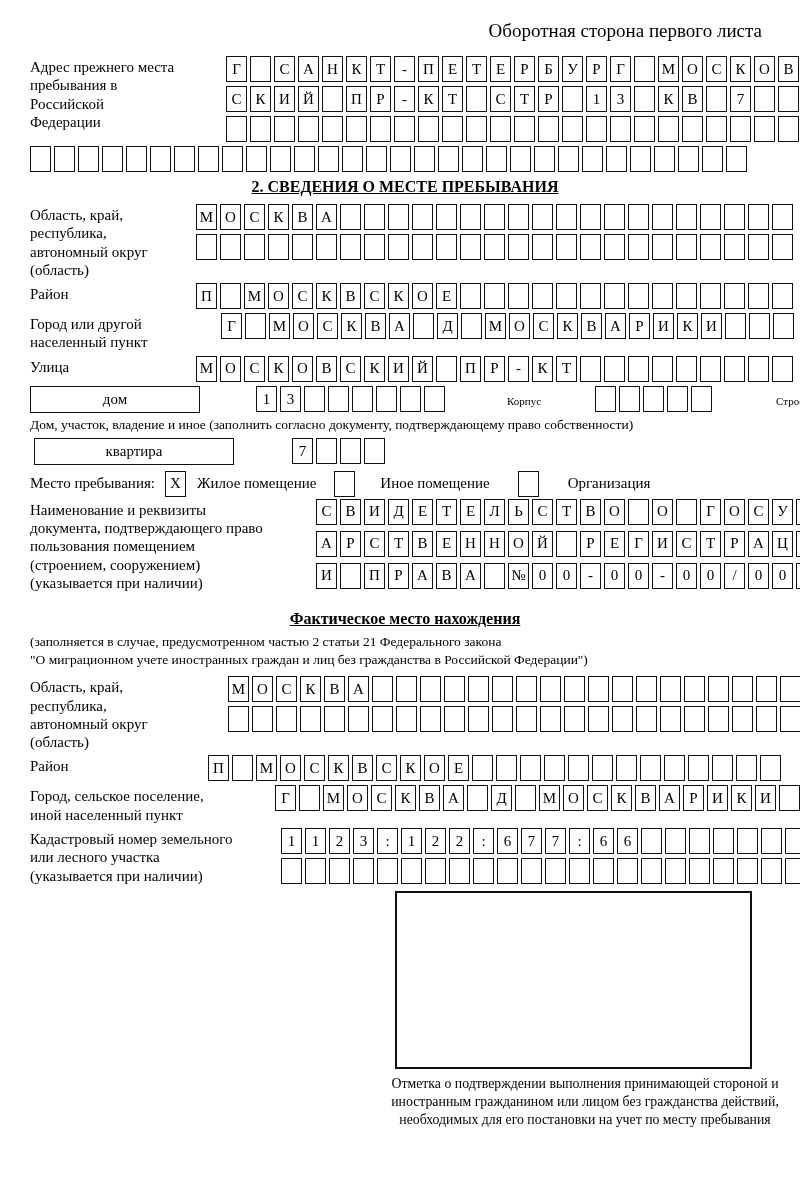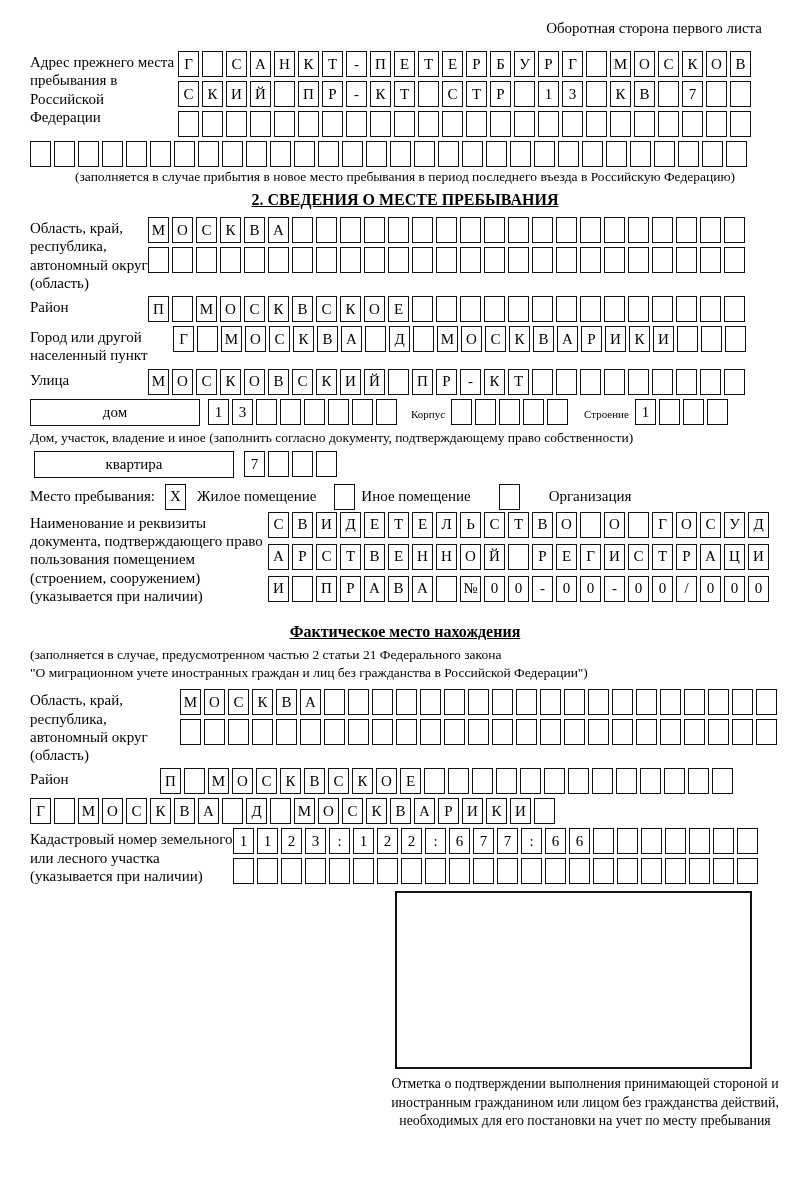--- a/index.html
+++ b/index.html
@@ -1,22 +1,22 @@
 <!DOCTYPE html>
 <html><head>
 <meta charset="utf-8">
 <style>
   * { box-sizing: border-box; margin: 0; padding: 0; }
   html,body { background:#fff; }
   body { width:800px; height:1180px; font-family:"Liberation Serif","DejaVu Serif",serif; color:#000; overflow:hidden; }
   .page { width:800px; height:1180px; padding:20px 20px 0 30px; position:relative; }
 
-  .header-note { text-align:right; font-size:15px; padding-right:18px; margin-bottom:14px; }
-
-  .fieldrow { display:flex; align-items:flex-start; margin-bottom:4px; }
+  .header-note { text-align:right; font-size:19px; padding-right:18px; margin-bottom:14px; }
+
+  .fieldrow { display:flex; align-items:flex-start; margin-bottom:4px;gap:48px; }
   .flabel { font-size:15px; line-height:1.22; padding-top:2px; flex-shrink:0; }
   .rows   { display:flex; flex-direction:column; gap:4px; }
 
   .boxrow { display:flex; }
   .cell {
     width:21px; height:26px; flex-shrink:0;
     border:1.6px solid #111; margin-right:3px;
     display:inline-flex; align-items:center; justify-content:center;
     font-size:15px; background:#fff;
   }
@@ -155,21 +155,20 @@
       <span class="cell"></span>
       <span class="cell"></span>
       <span class="cell"></span>
       <span class="cell"></span>
       <span class="cell"></span>
       <span class="cell"></span>
       <span class="cell"></span>
       <span class="cell"></span>
       <span class="cell"></span>
     </div>
-  <div class="note">(заполняется в случае прибытия в новое место пребывания в период последнего въезда в Российскую Федерацию)</div>
 
   <div class="sec-title">2. СВЕДЕНИЯ О МЕСТЕ ПРЕБЫВАНИЯ</div>
 
   <div class="fieldrow">
     <div class="flabel" style="width:118px;">Область, край, республика, автономный округ (область)</div>
     <div class="rows">
       <div class="boxrow">
           <span class="cell">М</span>
           <span class="cell">О</span>
           <span class="cell">С</span>
@@ -356,21 +355,21 @@
         <span class="cell"></span>
         <span class="cell"></span>
       </div>
   </div>
 
   <div class="stayrow">
     <span>Место пребывания:</span>
     <span class="cell" style="margin-left:10px;">X</span>
     <span style="margin-left:8px;">Жилое помещение</span>
     <span class="cell" style="margin-left:18px;"></span>
-    <span style="margin-left:3px;">Иное помещение</span>
+    <span style="margin-left:22px;">Иное помещение</span>
     <span class="cell" style="margin-left:28px;"></span>
     <span style="margin-left:26px;">Организация</span>
   </div>
 
   <div class="fieldrow">
     <div class="flabel" style="width:238px;">Наименование и реквизиты документа, подтверждающего право пользования помещением (строением, сооружением) (указывается при наличии)</div>
     <div class="rows" style="gap:6px;">
       <div class="boxrow">
           <span class="cell">С</span>
           <span class="cell">В</span>
@@ -531,20 +530,21 @@
         <span class="cell"></span>
         <span class="cell"></span>
         <span class="cell"></span>
         <span class="cell"></span>
         <span class="cell"></span>
         <span class="cell"></span>
       </div>
   </div>
 
   <div class="fieldrow">
+    <div class="flabel" style="width:197px;">Город, сельское поселение, иной населенный пункт</div>
     <div class="boxrow">
         <span class="cell">Г</span>
         <span class="cell"></span>
         <span class="cell">М</span>
         <span class="cell">О</span>
         <span class="cell">С</span>
         <span class="cell">К</span>
         <span class="cell">В</span>
         <span class="cell">А</span>
         <span class="cell"></span>

